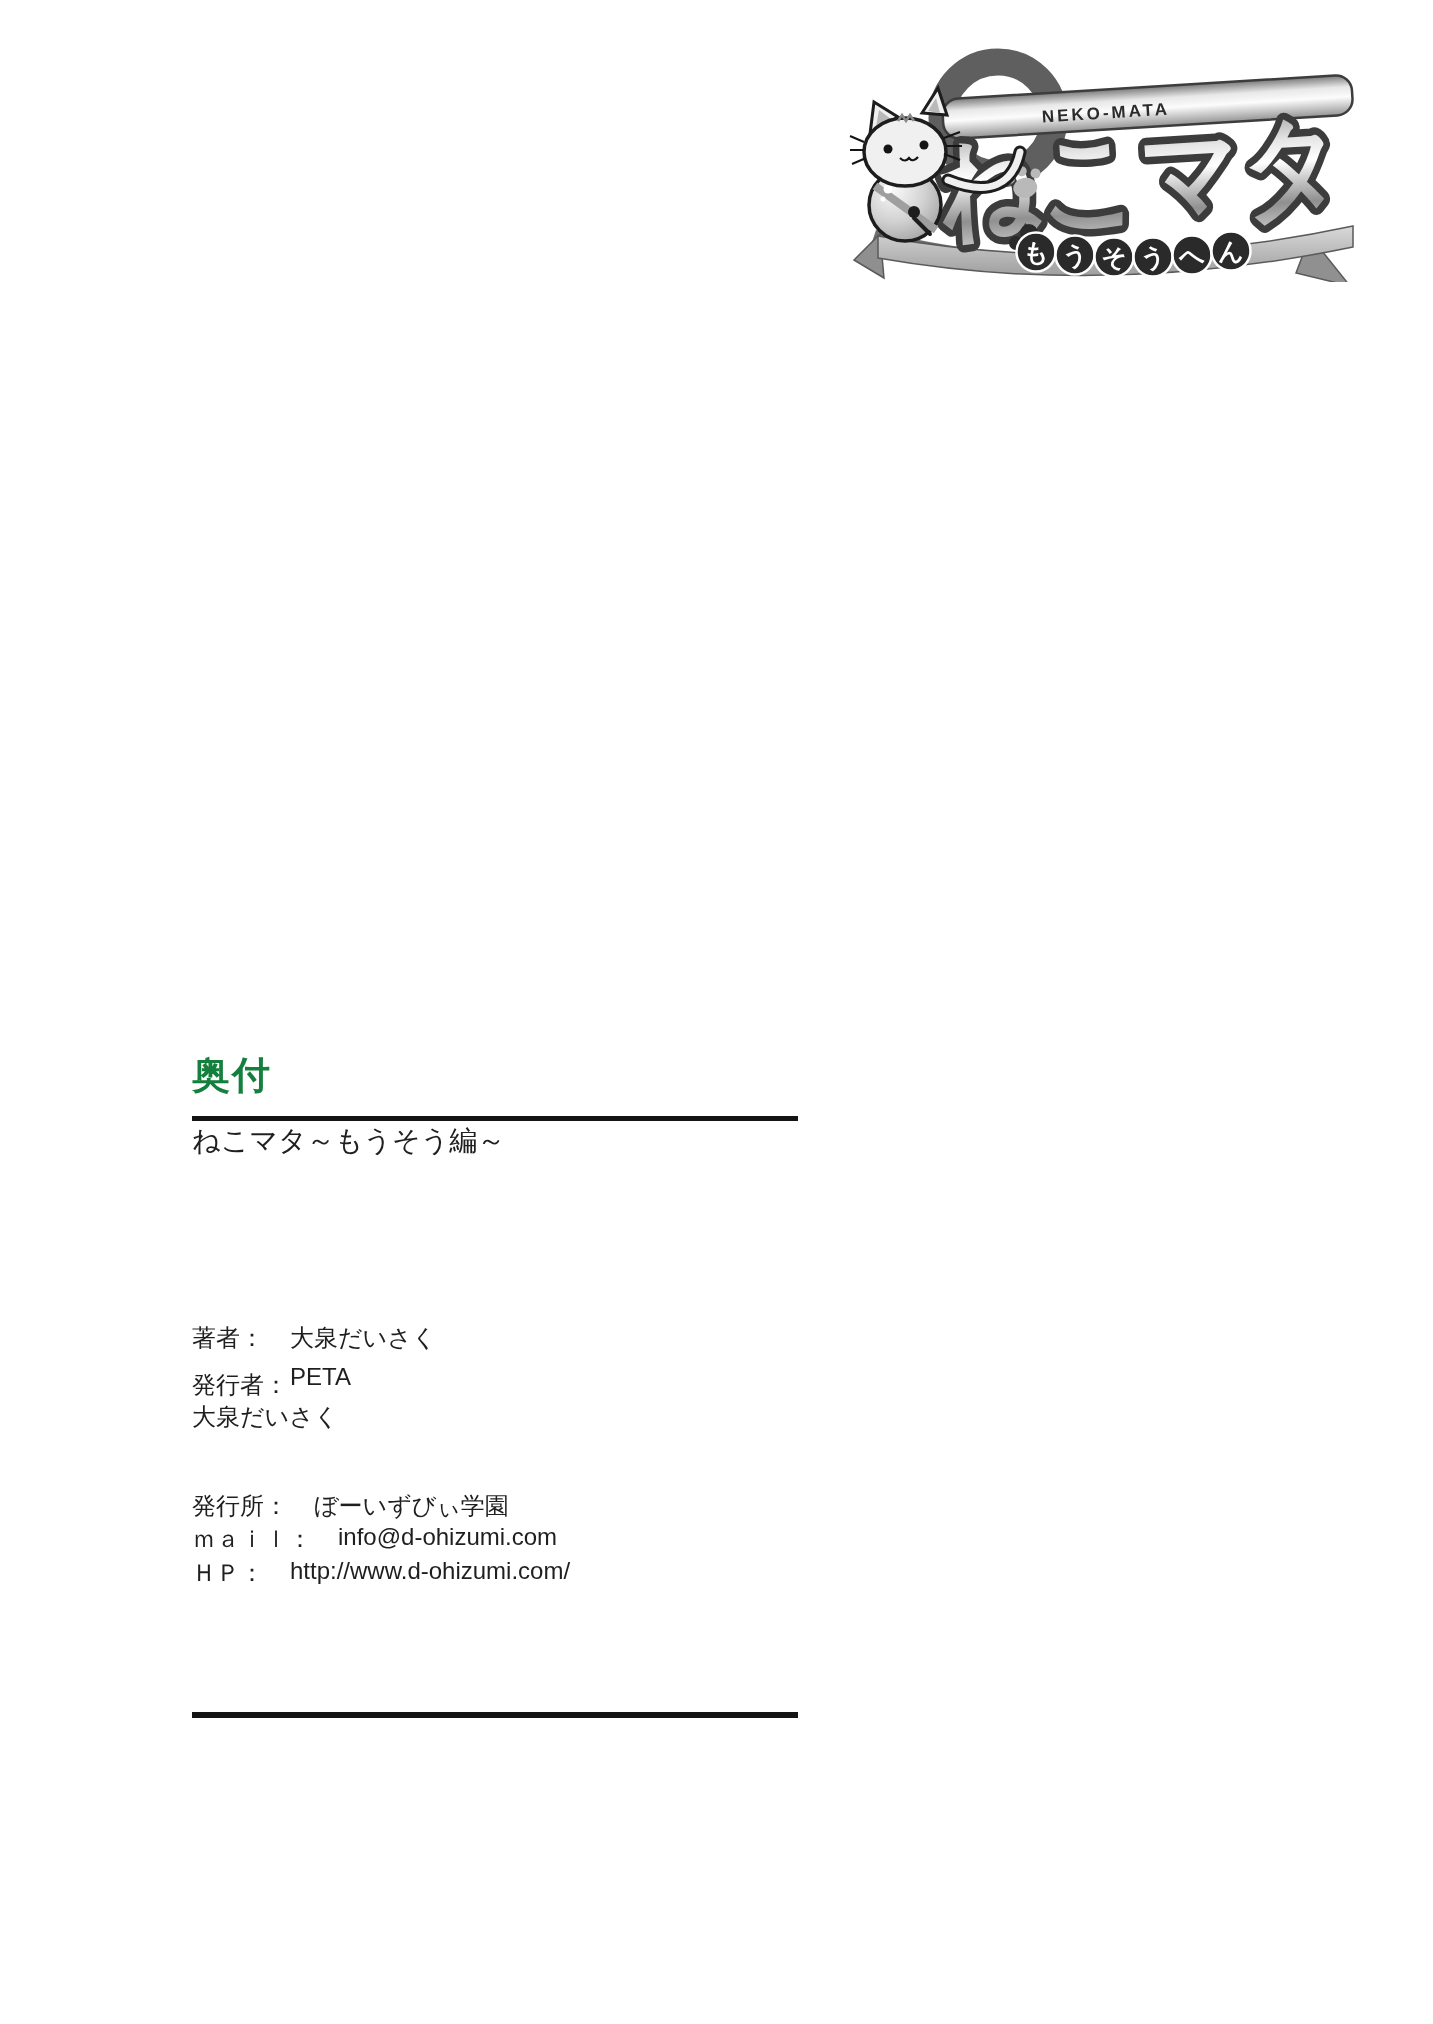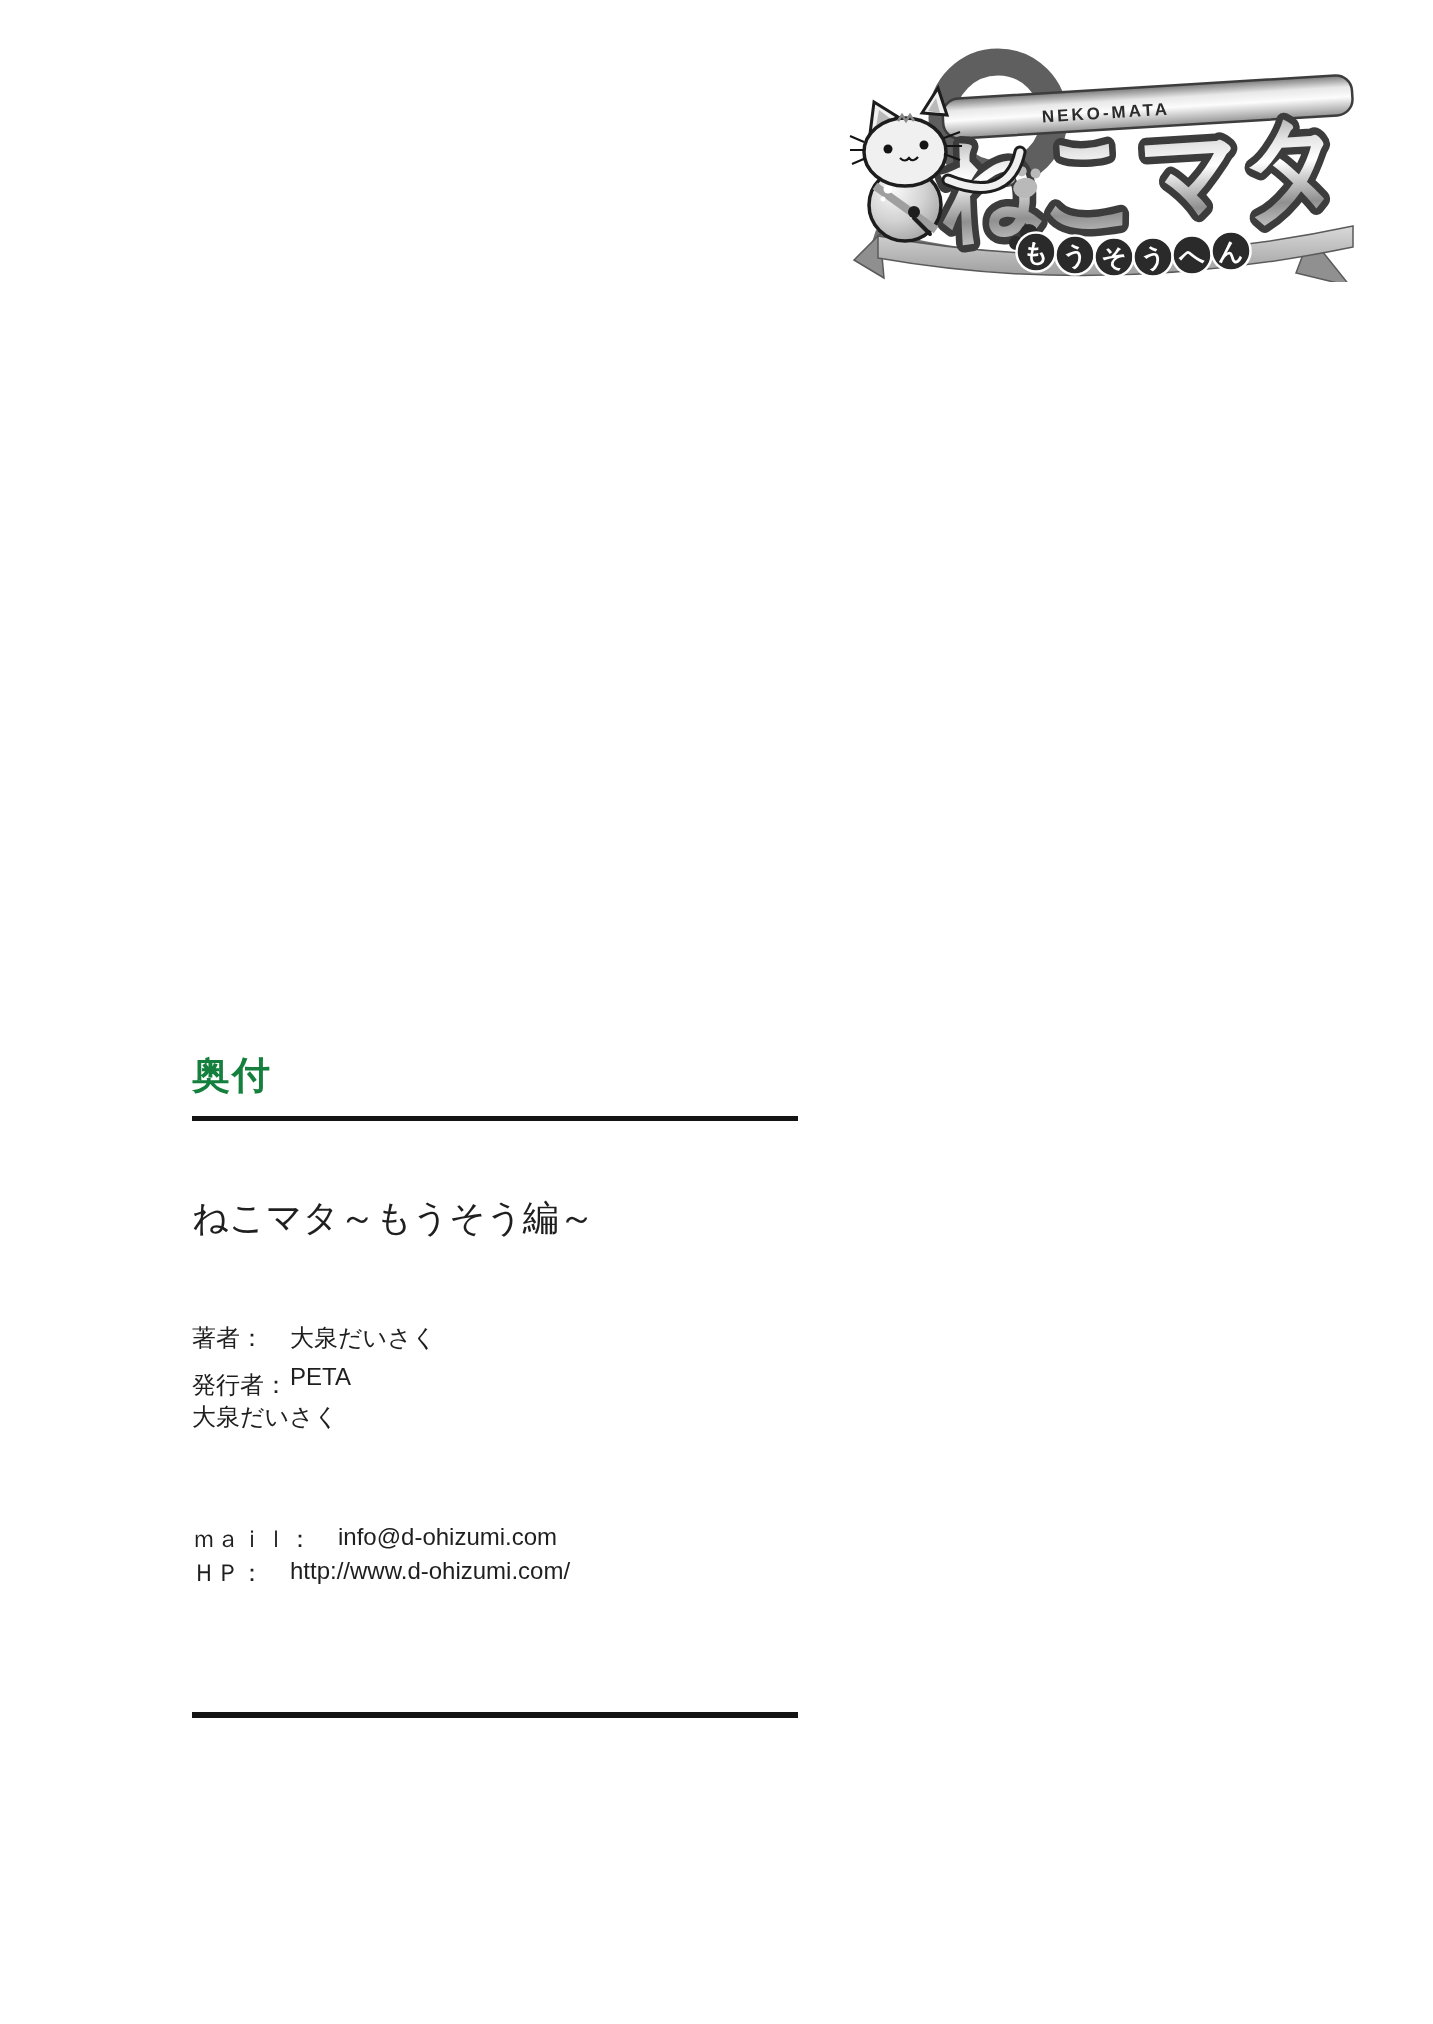--- a/index.html
+++ b/index.html
@@ -12,21 +12,21 @@
     color:#1f1f1f;
   }
   
   #logo{position:absolute;left:848px;top:40px;width:522px;height:242px;}
   
   .abs{position:absolute;left:192px;}
   #heading{top:1050px;font-size:38px;font-weight:600;letter-spacing:2px;color:#15803d;}
   .rule{position:absolute;left:192px;width:606px;background:#141414;}
   #rule-top{top:1116px;height:5px;}
   #rule-bottom{top:1712px;height:6px;}
-  #book-title{top:1194px;font-size:36px;}
+  #book-title{top:1122px;font-size:28px;}
   #publish-date{top:1256px;font-size:32px;letter-spacing:1px;}
   .info-row{display:flex;align-items:flex-start;column-gap:26px;font-size:24px;}
   #row-author{top:1322px;}
   #row-author .vals{display:flex;flex-direction:column;row-gap:9px;}
   #row-publisher{top:1369px;flex-direction:column;}
   #row-house{top:1490px;}
   #row-mail{top:1523px;}
   #row-hp{top:1557px;}
   #notice{top:1612px;font-size:30px;}
   .lbl{white-space:pre;}
@@ -169,20 +169,24 @@
       <span class="val">大泉だいさく</span>
       <span class="val">PETA</span>
     </span>
   </div>
 
   <div id="row-publisher" class="abs info-row">
     <span class="lbl">発行者：</span>
     <span class="val">大泉だいさく</span>
   </div>
 
+  <div id="row-house" class="abs info-row">
+    <span class="lbl">発行所：</span>
+    <span class="val">ぼーいずびぃ学園</span>
+  </div>
 
   <div id="row-hp" class="abs info-row">
     <span class="lbl">ＨＰ：</span>
     <span class="val">http://www.d-ohizumi.com/</span>
   </div>
 
   <div id="row-mail" class="abs info-row">
     <span class="lbl">ｍａｉｌ：</span>
     <span class="val">info@d-ohizumi.com</span>
   </div>

